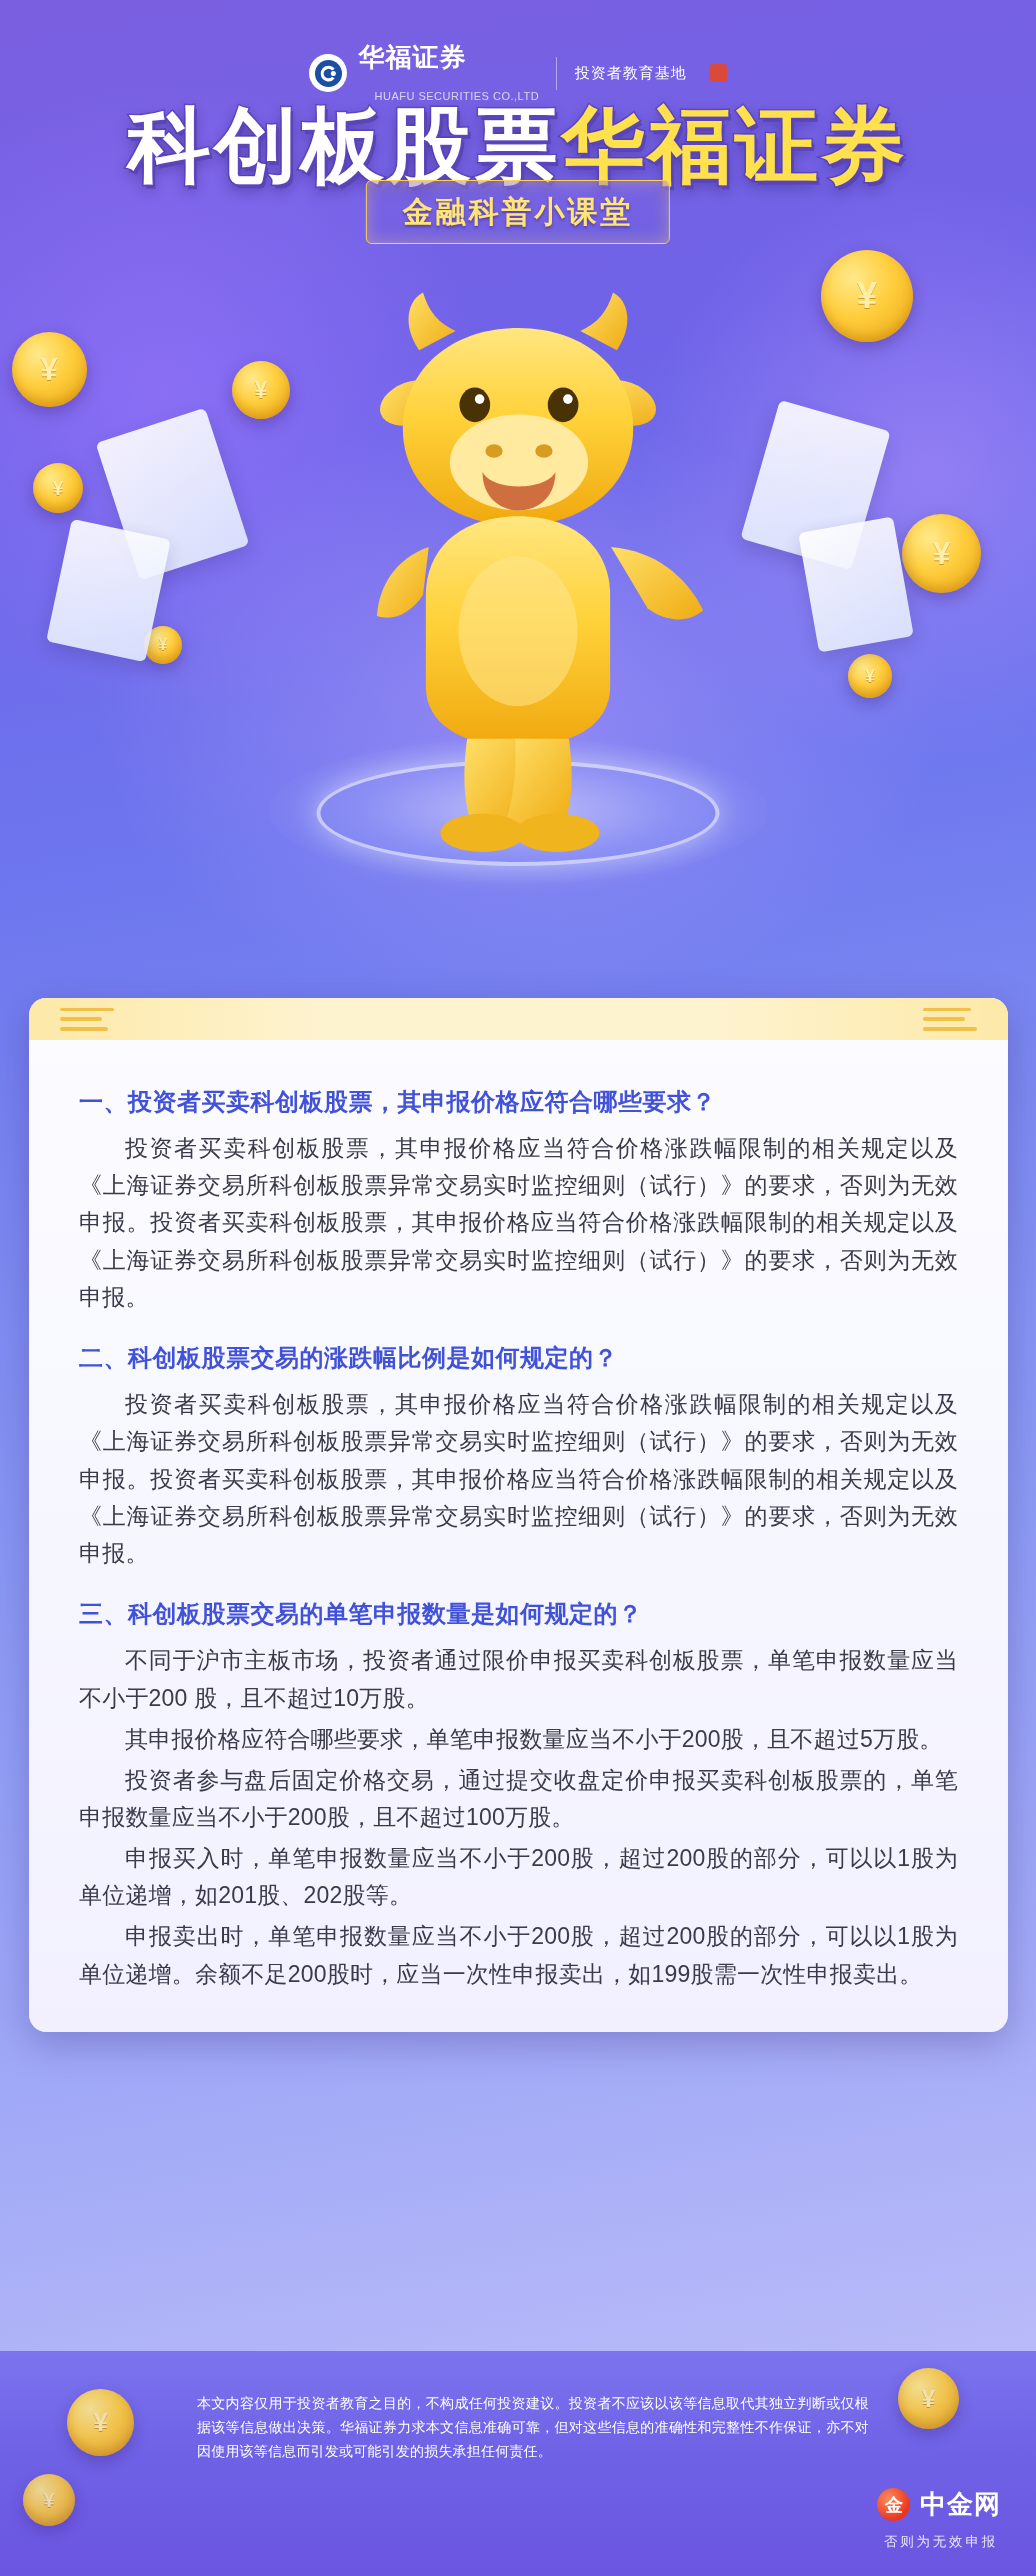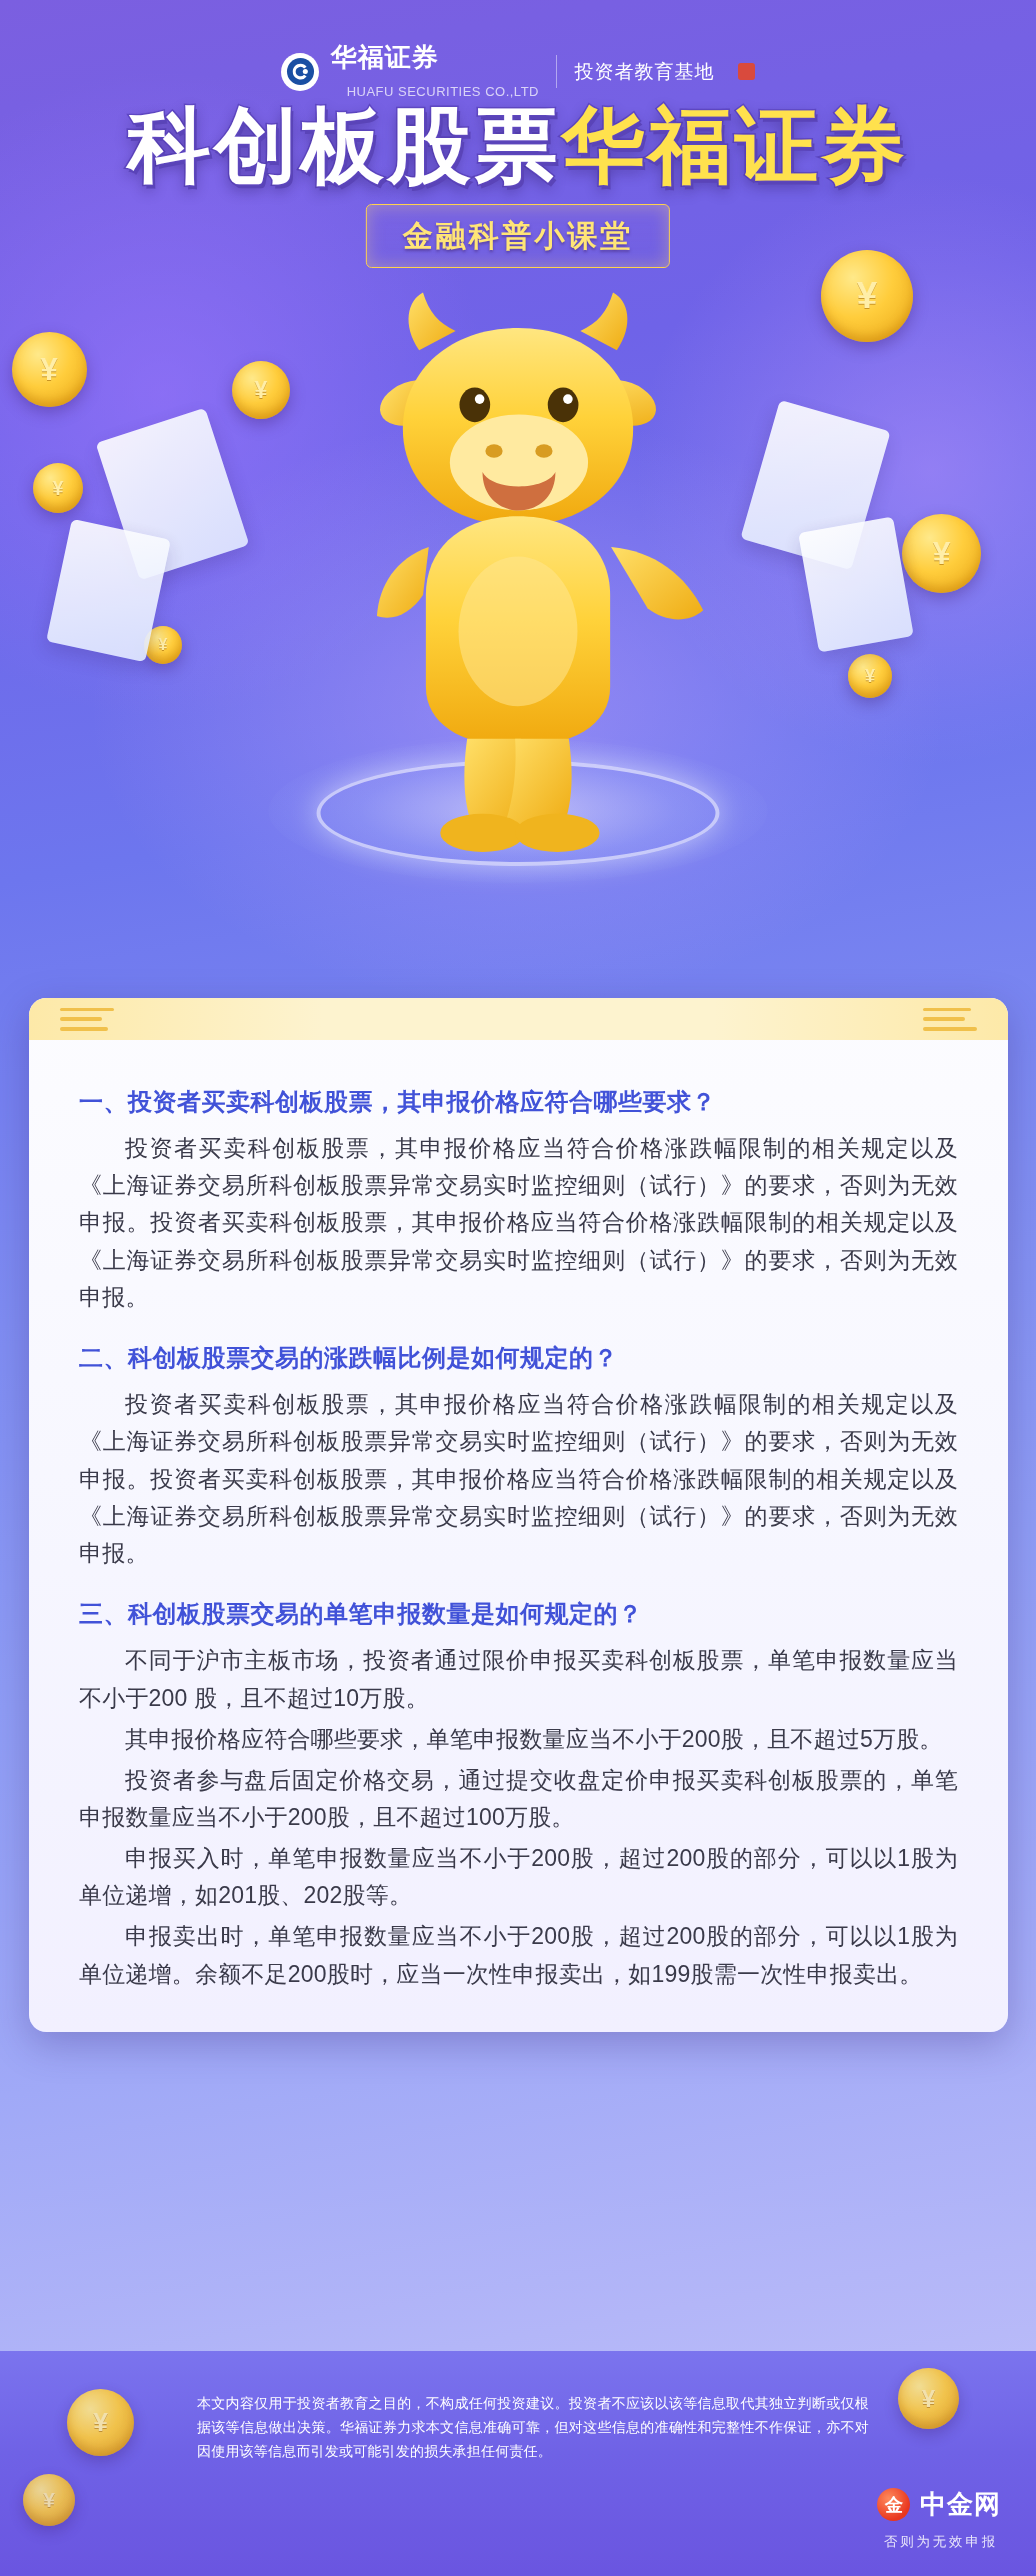--- a/index.html
+++ b/index.html
@@ -35,27 +35,27 @@
     width: 38px; height: 38px; border-radius: 50%;
     background: #ffffff;
     display: flex; align-items: center; justify-content: center;
   }
   .brand-logo svg { display:block; }
   .brand-cn {
     color: #ffffff; font-size: 26px; font-weight: bold; letter-spacing: 1px;
     line-height: 1;
   }
   .brand-en {
-    color: rgba(255,255,255,.72); font-size: 13px; letter-spacing: 0.5px; margin-top:14px;padding-left:16px;
+    color: rgba(255,255,255,.72); font-size: 11px; letter-spacing: 0.5px; margin-top:20px;padding-left:16px;
   }
   .brand-divider {
     width: 1px; height: 33px; background: rgba(255,255,255,.45); margin: 0 5.8px;
   }
   .brand-sub {
-    color: #ffffff; font-size: 19px; letter-spacing: 1px; display:flex; align-items:center; gap:23px;
+    color: #ffffff; font-size: 15px; letter-spacing: 1px; display:flex; align-items:center; gap:23px;
   }
   .brand-seal {
     width: 17.3px; height: 17.3px; border-radius: 2.9px; background: #d94a3d;
     display:inline-block;
   }
 
   
   .main-title {
     position: absolute; top: 104px; left: 0; width: 100%;
     text-align: center;
@@ -70,21 +70,21 @@
     paint-order: stroke fill;
   }
   .mt-yellow {
     color: #ffe14d;
     text-shadow: 0 0 1.9px #6a4fd0, 2.9px 3.8px 0 #5a44b8, 0 5.8px 13.4px rgba(40,20,90,.45);
     -webkit-text-stroke: 2.9px #5f49c4;
     paint-order: stroke fill;
   }
 
   .subtitle-box {
-    position: absolute; top: 204px; left: 50%; transform: translateX(-50%);
+    position: absolute; top: 180px; left: 50%; transform: translateX(-50%);
     padding: 10.6px 36px;
     border: 1.9px solid #ffd24d;
     border-radius: 5.8px;
     background: linear-gradient(180deg, rgba(125,100,225,.45), rgba(110,90,215,.25));
     box-shadow: 0 0 17.3px rgba(255,220,120,.35) inset;
   }
   .subtitle-box span {
     font-size: 30px; font-weight: bold; color: #ffe577; letter-spacing: 2.9px;
     text-shadow: 0 1.9px 2.9px rgba(60,30,100,.5);
   }

